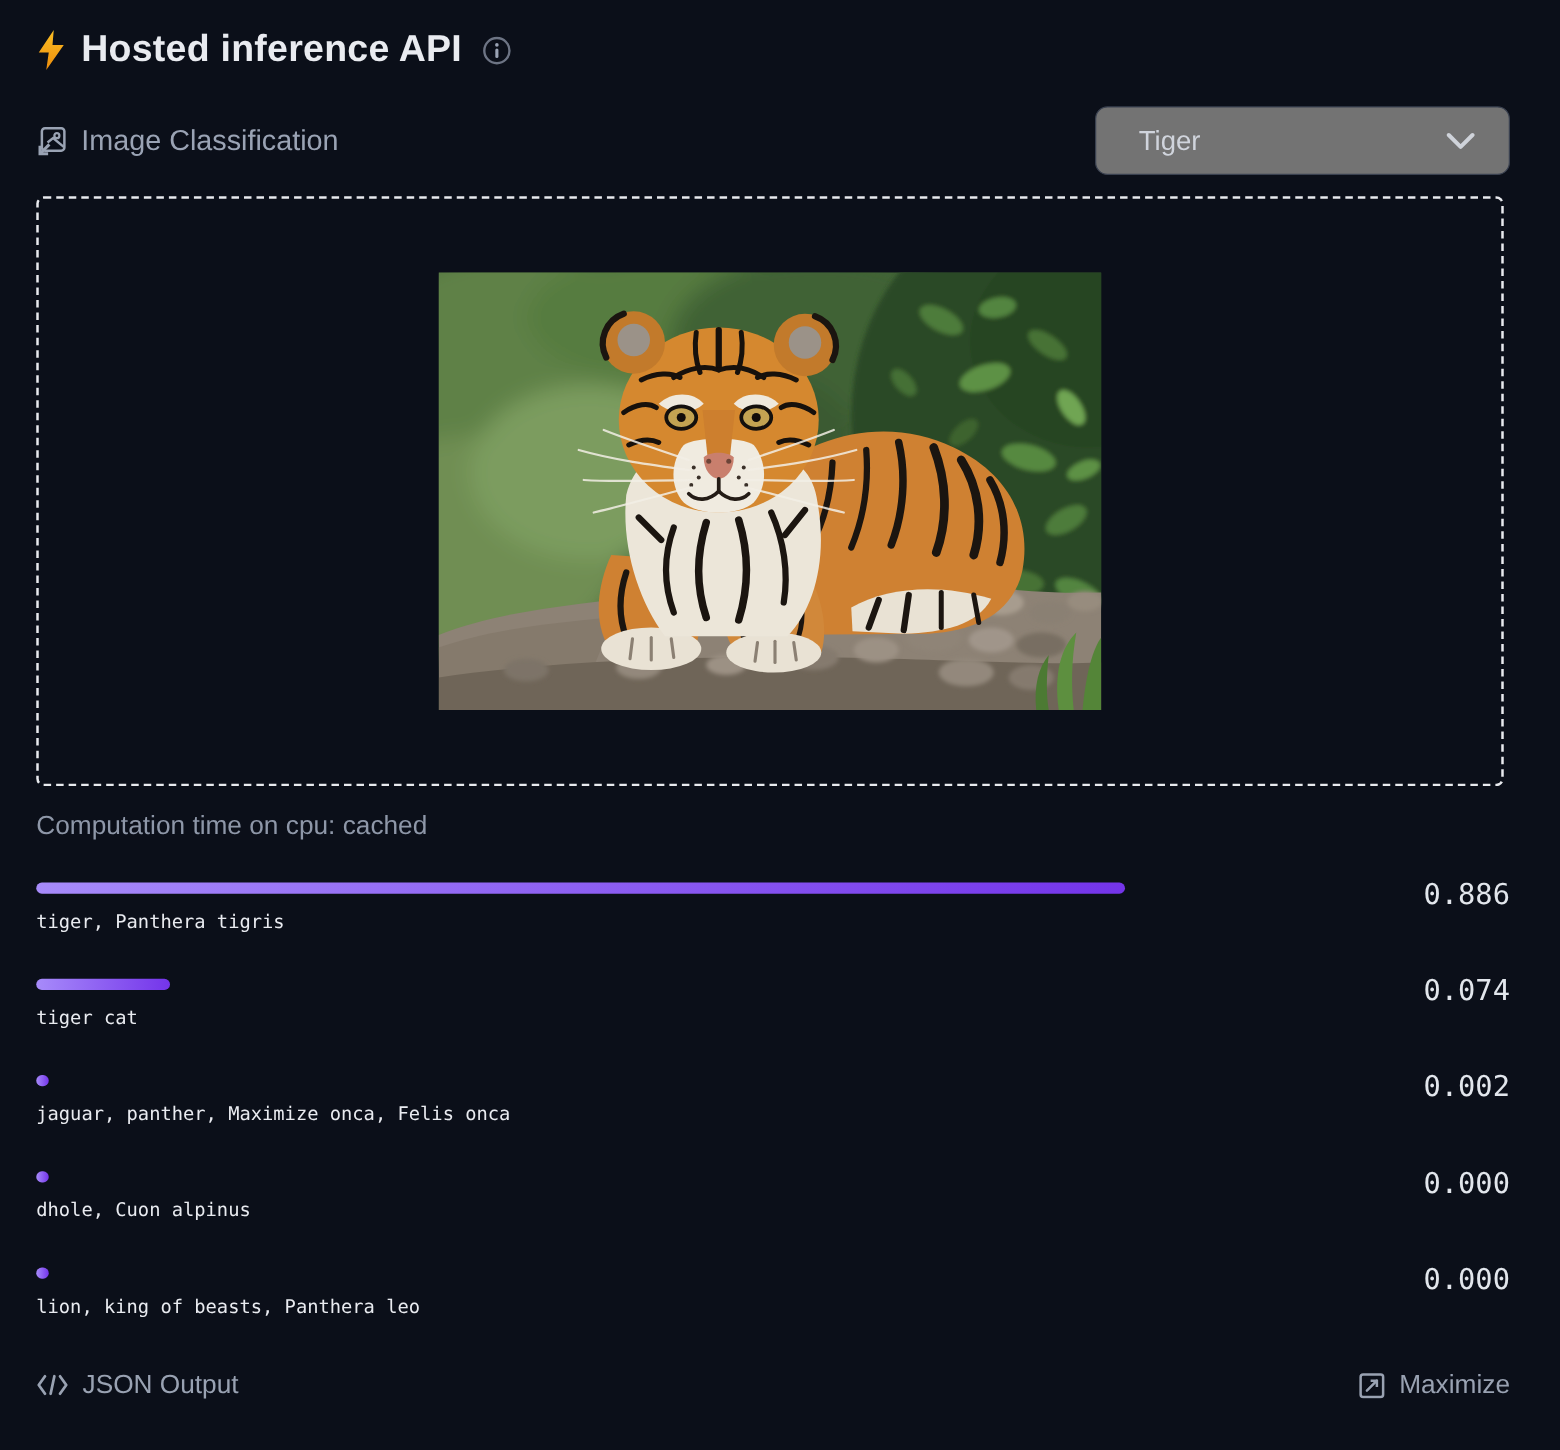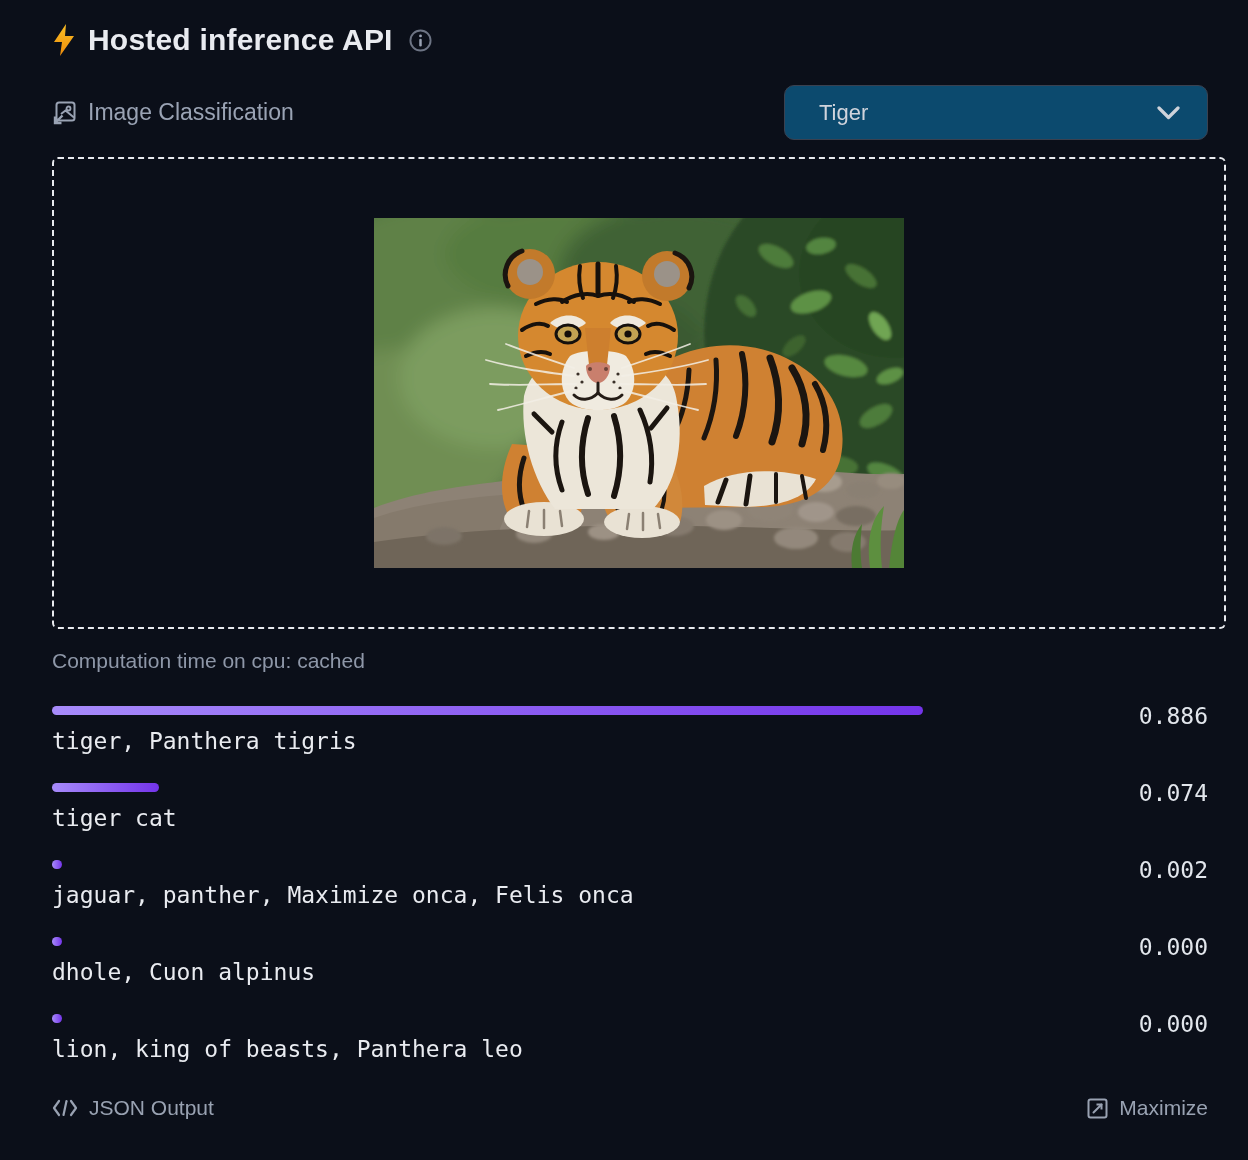--- a/index.html
+++ b/index.html
@@ -3,35 +3,35 @@
 <meta charset="utf-8">
 <style>
   * { margin:0; padding:0; box-sizing:border-box; }
   html,body { width:1248px; height:1160px; }
   body {
     background:#0b0f19;
     font-family:"Liberation Sans", sans-serif;
     color:#e8eaf0;
     overflow:hidden;
   }
-  .page { padding:22px 40px 28px 52px; width:1248px; }
+  .page { padding:22px 40px 28px 29px; width:1248px; }
 
   
   .header { display:flex; align-items:center; gap:12px; height:36px; }
   .bolt { width:24px; height:32px; flex:0 0 auto; }
   .page-title { font-size:30px; font-weight:700; color:#e9ebf0; letter-spacing:0.2px; }
   .info { width:23px; height:23px; margin-left:4px; cursor:pointer; }
 
   
   .task-row { margin-top:27px; display:flex; align-items:center; justify-content:space-between; }
   .task-left { display:flex; align-items:center; gap:11px; color:#9aa3b4; font-size:23px; }
   .task-icon { width:25px; height:25px; }
   .dropdown {
-    width:424px; height:55px; border:1px solid #3a4150; border-radius:10px;
-    background:#0c4a6e; display:flex; align-items:center; justify-content:space-between;
+    width:332px; height:55px; border:1px solid #3a4150; border-radius:10px;
+    background:#737373; display:flex; align-items:center; justify-content:space-between;
     padding:0 27px 0 34px; cursor:pointer;
   }
   .dropdown-value { color:#d0d4dc; font-size:22px; }
   .chevron { width:23px; height:14px; }
 
   
   .dropzone {
     margin-top:17px; width:1174px; height:472px;
     border:2px dashed #e8eaee; border-radius:6px;
     display:flex; align-items:center; justify-content:center;
@@ -45,21 +45,21 @@
   
   .results { margin-top:33px; }
   .result-row { position:relative; margin-bottom:32px; height:45px; }
   .bar-track { width:983px; height:9px; }
   .bar {
     height:9px; border-radius:5px; min-width:10px;
     background:linear-gradient(90deg, #a78bfa 0%, #7434ea 100%);
   }
   .result-label {
     margin-top:13px; font-family:"DejaVu Sans Mono", monospace;
-    font-size:23px; color:#e9ebf0; white-space:pre;
+    font-size:15px; color:#e9ebf0; white-space:pre;
   }
   .result-score {
     position:absolute; right:0; top:-3px;
     font-family:"DejaVu Sans Mono", monospace; font-size:23px; color:#e2e6ec;
   }
 
   
   .footer { margin-top:37px; display:flex; align-items:center; justify-content:space-between; }
   .footer-left, .footer-right { display:flex; align-items:center; gap:11px; color:#99a2b2; font-size:21px; cursor:pointer; }
   .code-icon-svg { width:26px; height:18px; }

